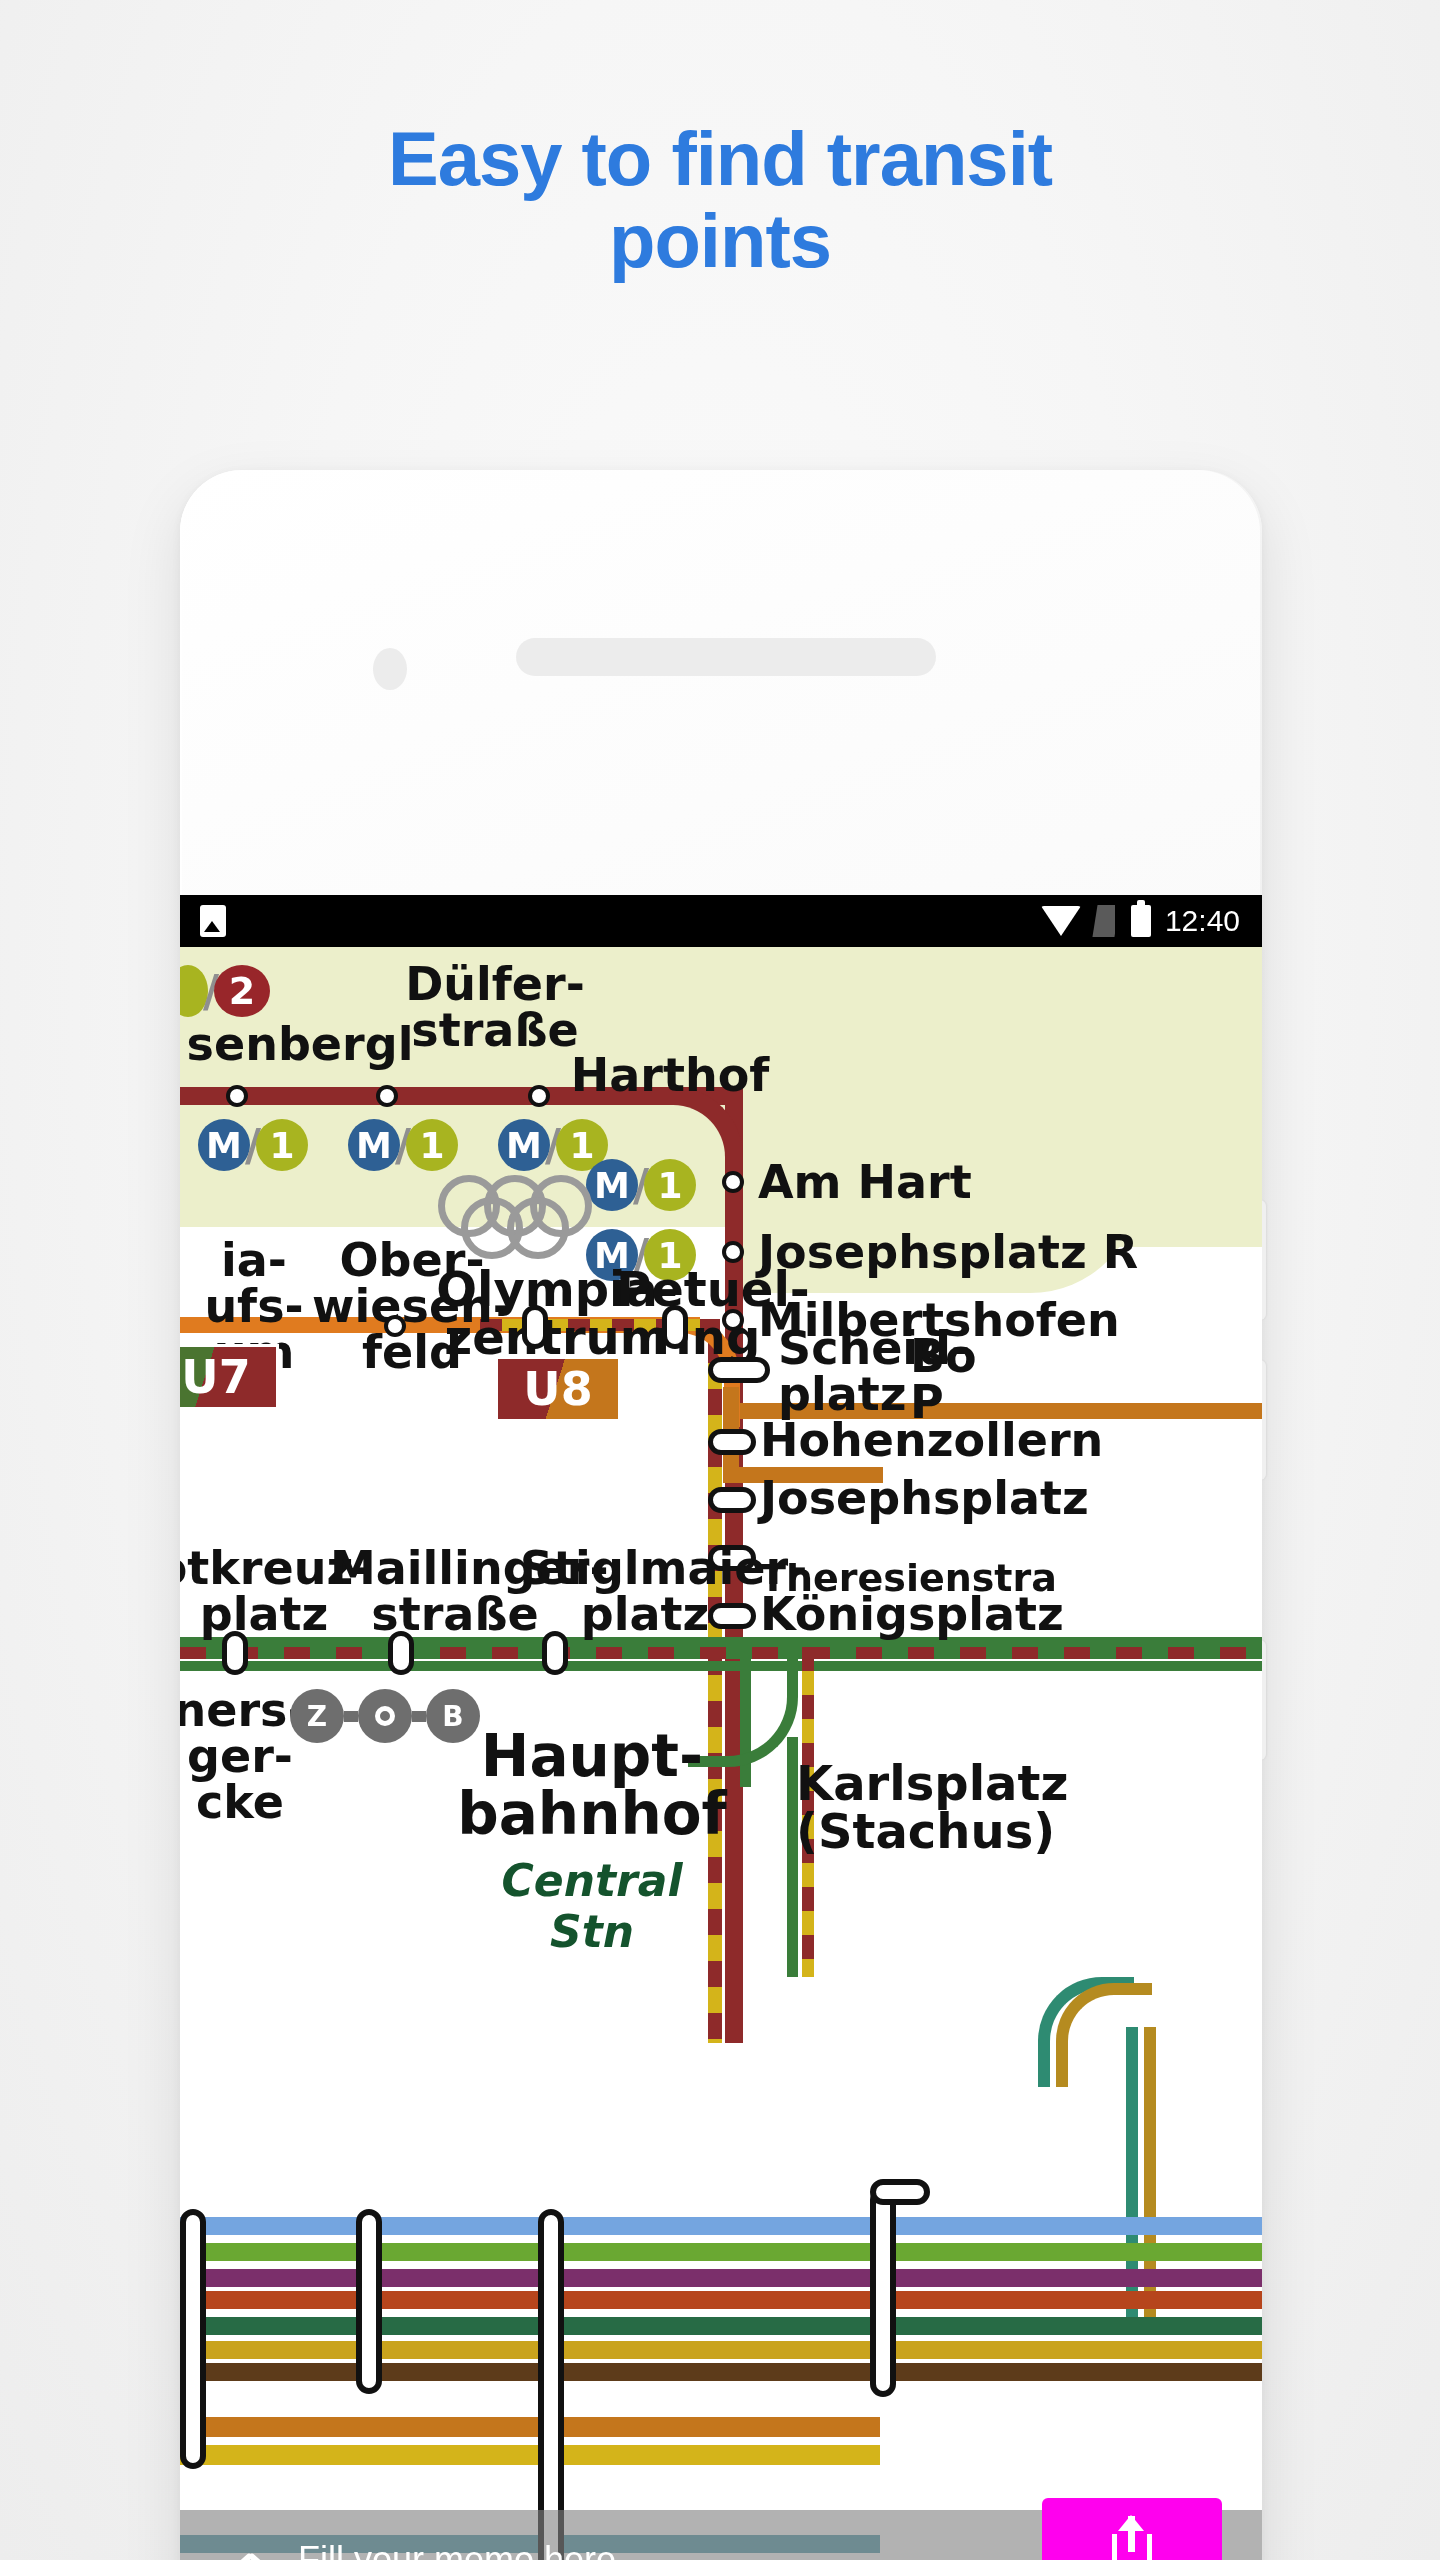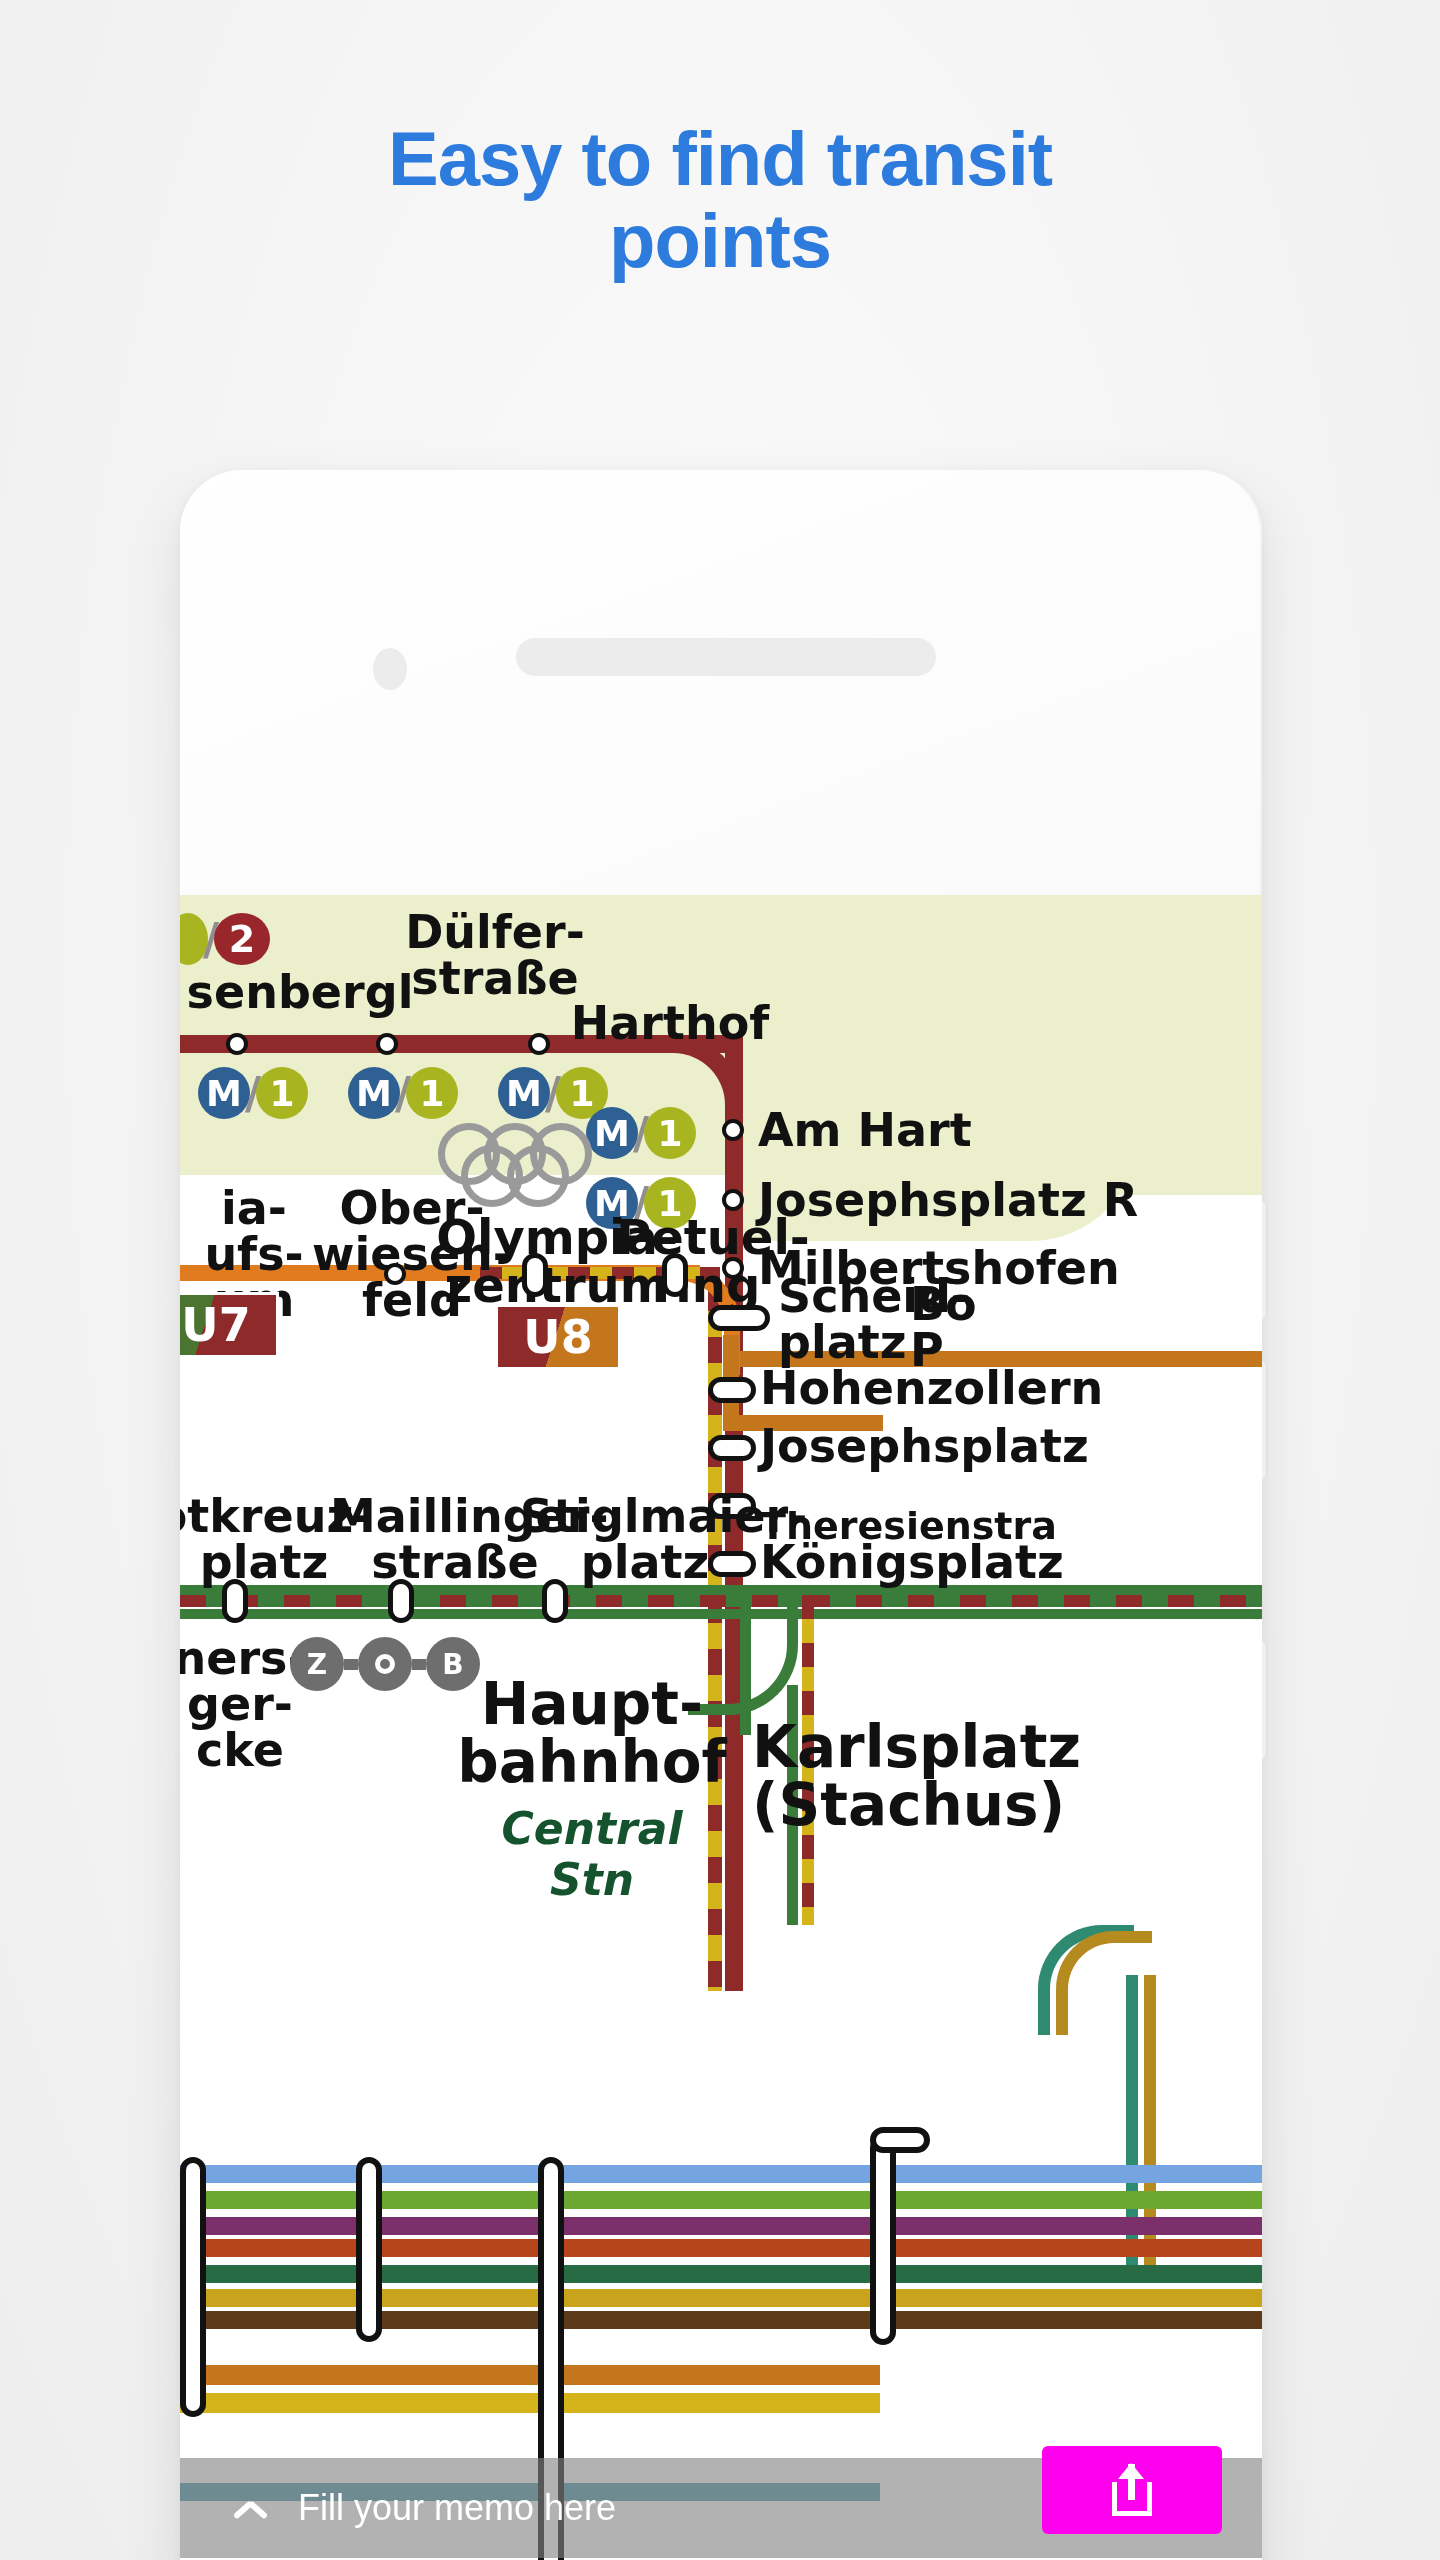--- a/index.html
+++ b/index.html
@@ -157,20 +157,31 @@
 
 <div class="phone">
   <div class="cam"></div>
   <div class="speaker"></div>
   <div class="sidebtn sb1"></div>
   <div class="sidebtn sb2"></div>
   <div class="sidebtn sb3"></div>
 
   <div class="screen">
 
+    <div class="statusbar">
+      <div class="sb-left">
+        <div class="ico-image"></div>
+      </div>
+      <div class="sb-right">
+        <div class="ico-wifi"></div>
+        <div class="ico-sig"></div>
+        <div class="ico-batt"></div>
+        <div class="clock">12:40</div>
+      </div>
+    </div>
 
     <div class="map">
 
       <div class="beige"></div>
       <div class="beige2"></div>
       <div class="beige3"></div>
 
       <div class="ln u2" style="left:0;top:140px;width:560px;height:18px;"></div>
 
       <div class="ln u2" style="left:545px;top:140px;width:18px;height:64px;border-radius:0;"></div>
@@ -354,21 +365,21 @@
             <div class="zo"></div>
           </div>
         <div class="zbar"></div>
         <div class="zc">B</div>
       </div>
 
       <div class="st" style="left:272px;top:780px;font-size:58px;width:280px;">Haupt-
 bahnhof</div>
       <div class="sub" style="left:282px;top:908px;font-size:44px;width:260px;text-align:center;">Central Stn</div>
 
-      <div class="st" style="left:572px;top:812px;font-size:58px;width:250px;margin-top:11px;">Karlsplatz
+      <div class="st" style="left:616px;top:812px;font-size:48px;width:250px;">Karlsplatz
 (Stachus)</div>
 
       <div class="memobar">
         <div class="chev"></div>
         <div class="memotext">Fill your memo here</div>
         <div class="sharebtn">
           <div class="share-ico">
             <div class="box"></div>
               <div class="arr"></div>
           </div>

